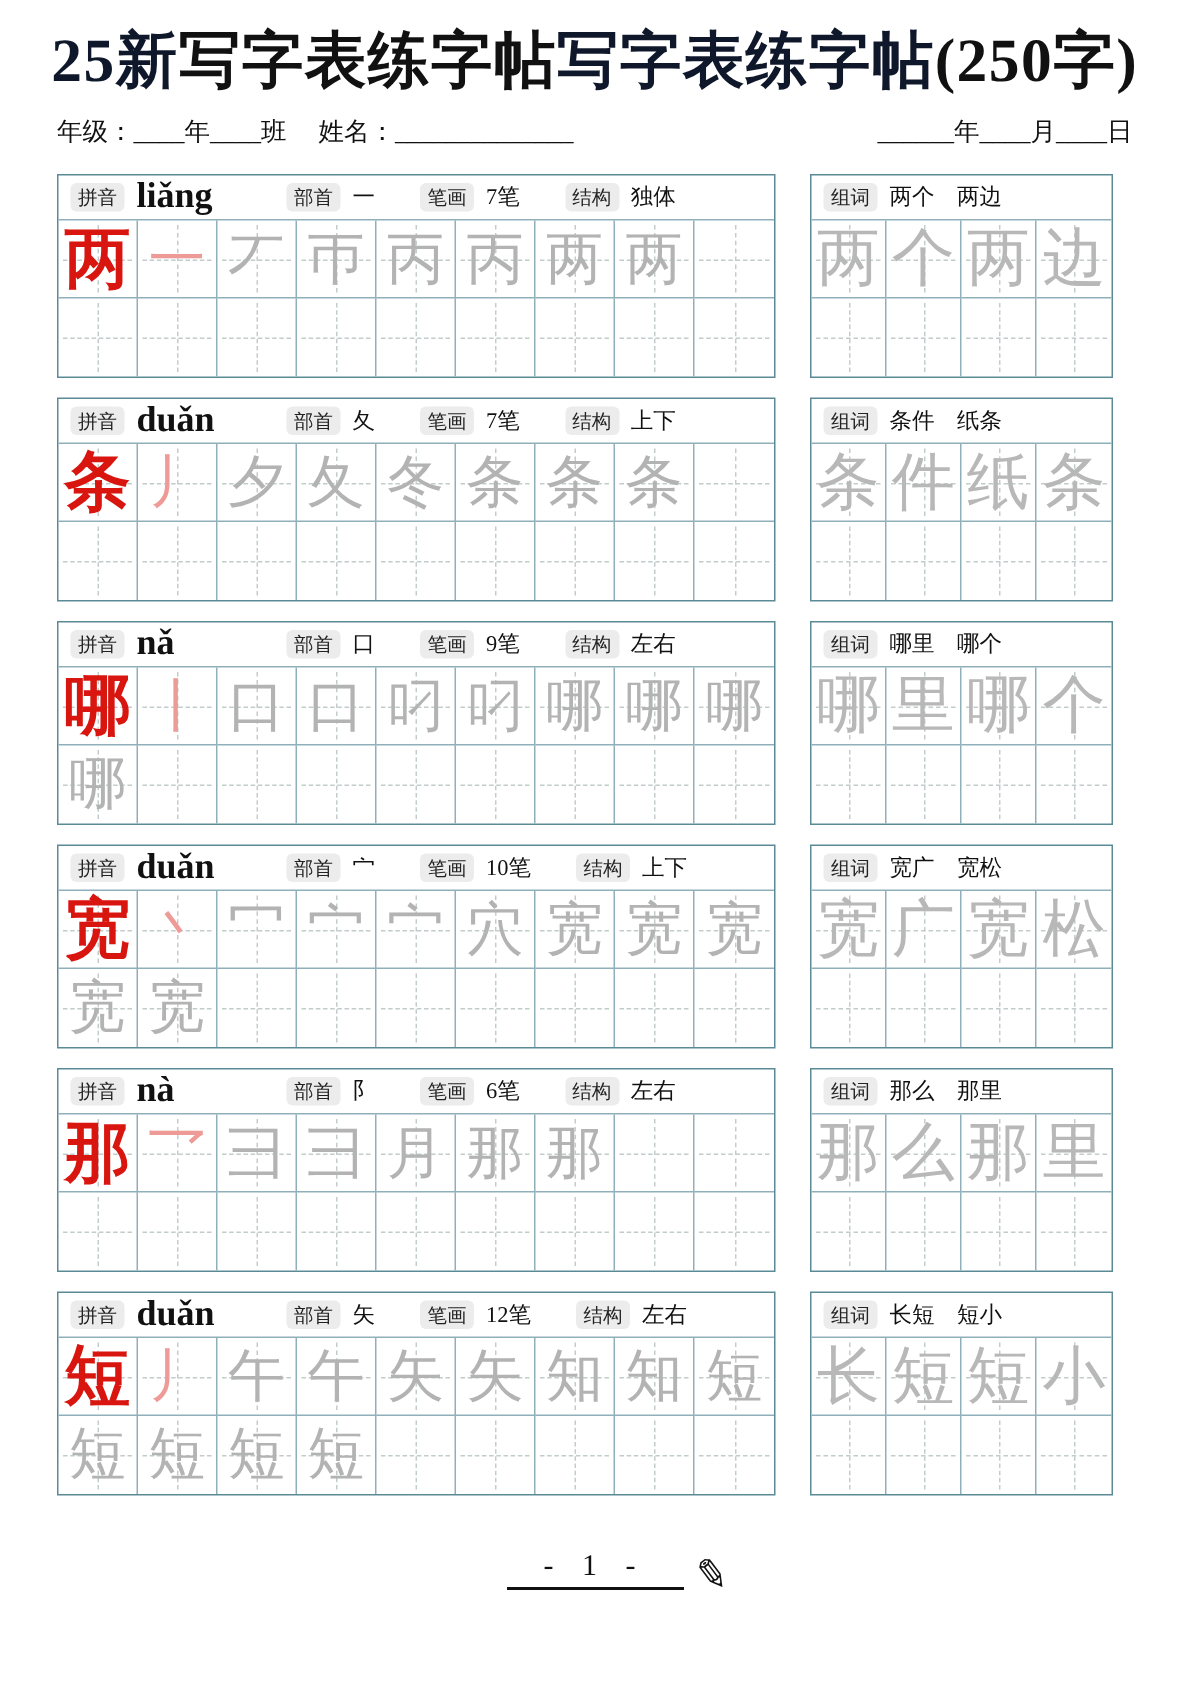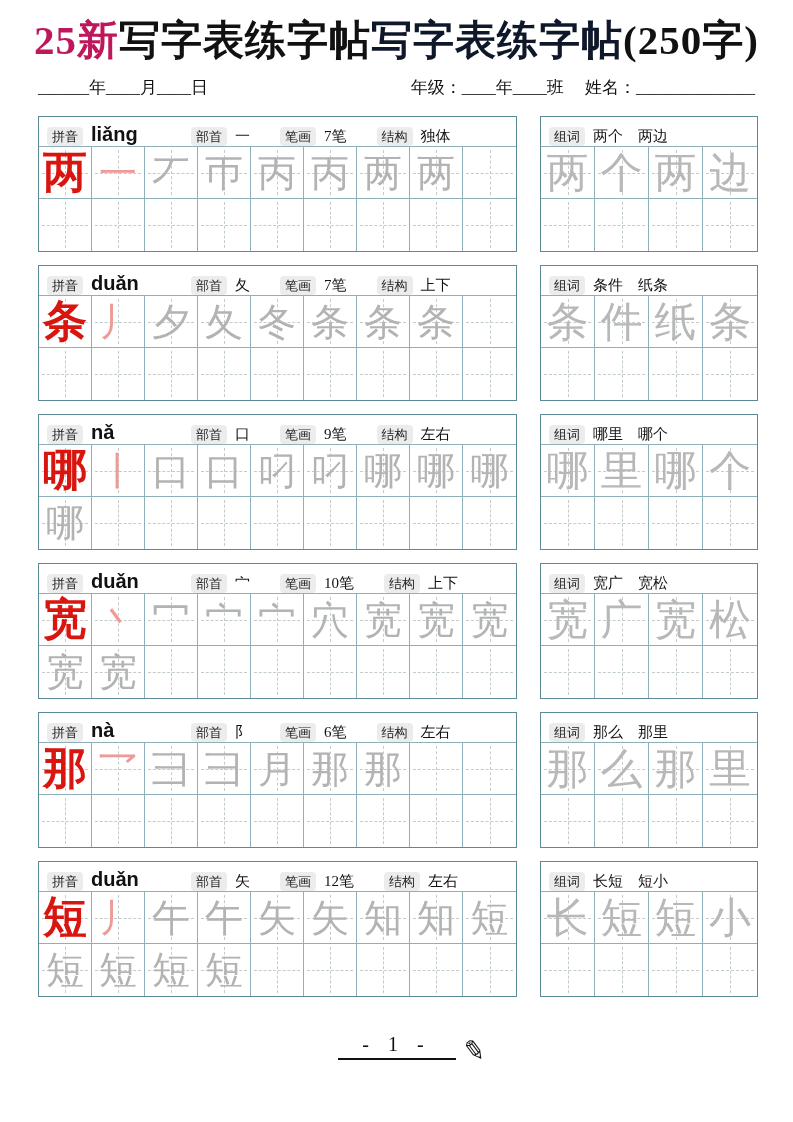--- a/index.html
+++ b/index.html
@@ -16,45 +16,45 @@
   body{
     width:793px;height:1122px;position:relative;overflow:hidden;
     font-family:"Liberation Serif", serif;color:#111;
   }
   
   .title{
     margin-top:14px;text-align:center;font-weight:700;
     font-size:41px;line-height:52px;letter-spacing:1px;
     font-family:"Liberation Serif", serif;
   }
-  .title .t-red{color:#be185d;}
+  .title .t-red{color:#0f172a;}
   .title .t-blue{color:#0f172a;}
   
   .form-line{
     margin:10px 38px 0 38px;display:flex;justify-content:space-between;
     font-size:17px;line-height:24px;
   }
   
   .rows{margin:16px 35px 0 38px;}
   .char-row{display:flex;gap:23px;margin-bottom:13px;}
   .block{border:1.5px solid var(--grid-outer);background:#fff;}
   .left-block{width:479px;}
-  .right-block{width:218px;}
+  .right-block{width:202px;}
   .block-header{
-    height:30px;display:flex;align-items:flex-end;gap:8px;
+    height:30px;display:flex;align-items:center;gap:8px;
     padding:0 8px;border-bottom:1px solid var(--grid-line);
     font-size:15px;white-space:nowrap;
   }
   .badge{
     background:var(--badge-bg);border-radius:4px;padding:1px 5px;
     font-size:13px;line-height:17px;color:#222;flex:none;
   }
   .pinyin-val{
-    font-family:Liberation Sans, sans-serif;font-weight:700;
-    font-size:20px;margin-right:22px;min-width:70px;
+    font-family:Liberation Serif, serif;font-weight:700;
+    font-size:24px;margin-right:22px;min-width:70px;
   }
   .hdr-val{margin-right:22px;}
   .words-val{white-space:pre;}
   
   .grid{display:grid;}
   .grid-left{grid-template-columns:repeat(9,1fr);grid-auto-rows:52px;}
   .grid-right{grid-template-columns:repeat(4,1fr);grid-auto-rows:52px;}
   .cell{
     position:relative;border-right:1px solid var(--grid-line);
     display:flex;align-items:center;justify-content:center;
@@ -91,22 +91,22 @@
   }
 </style>
 </head>
 <body>
 
 <h1 class="title">
   <span class="t-red">25新</span><span>写字表练字帖</span><span class="t-blue">写字表练字帖</span><span>(250字)</span>
 </h1>
 
 <div class="form-line">
+  <span>年级：____年____班　 姓名：______________</span>
   <span>______年____月____日</span>
-  <span>年级：____年____班　 姓名：______________</span>
 </div>
 
 <div class="rows" id="rows-root">
   <div class="char-row">
     <div class="block left-block">
       <div class="block-header">
         <span class="badge">拼音</span>
         <span class="pinyin-val">liǎng</span>
         <span class="badge">部首</span>
         <span class="hdr-val">一</span>

